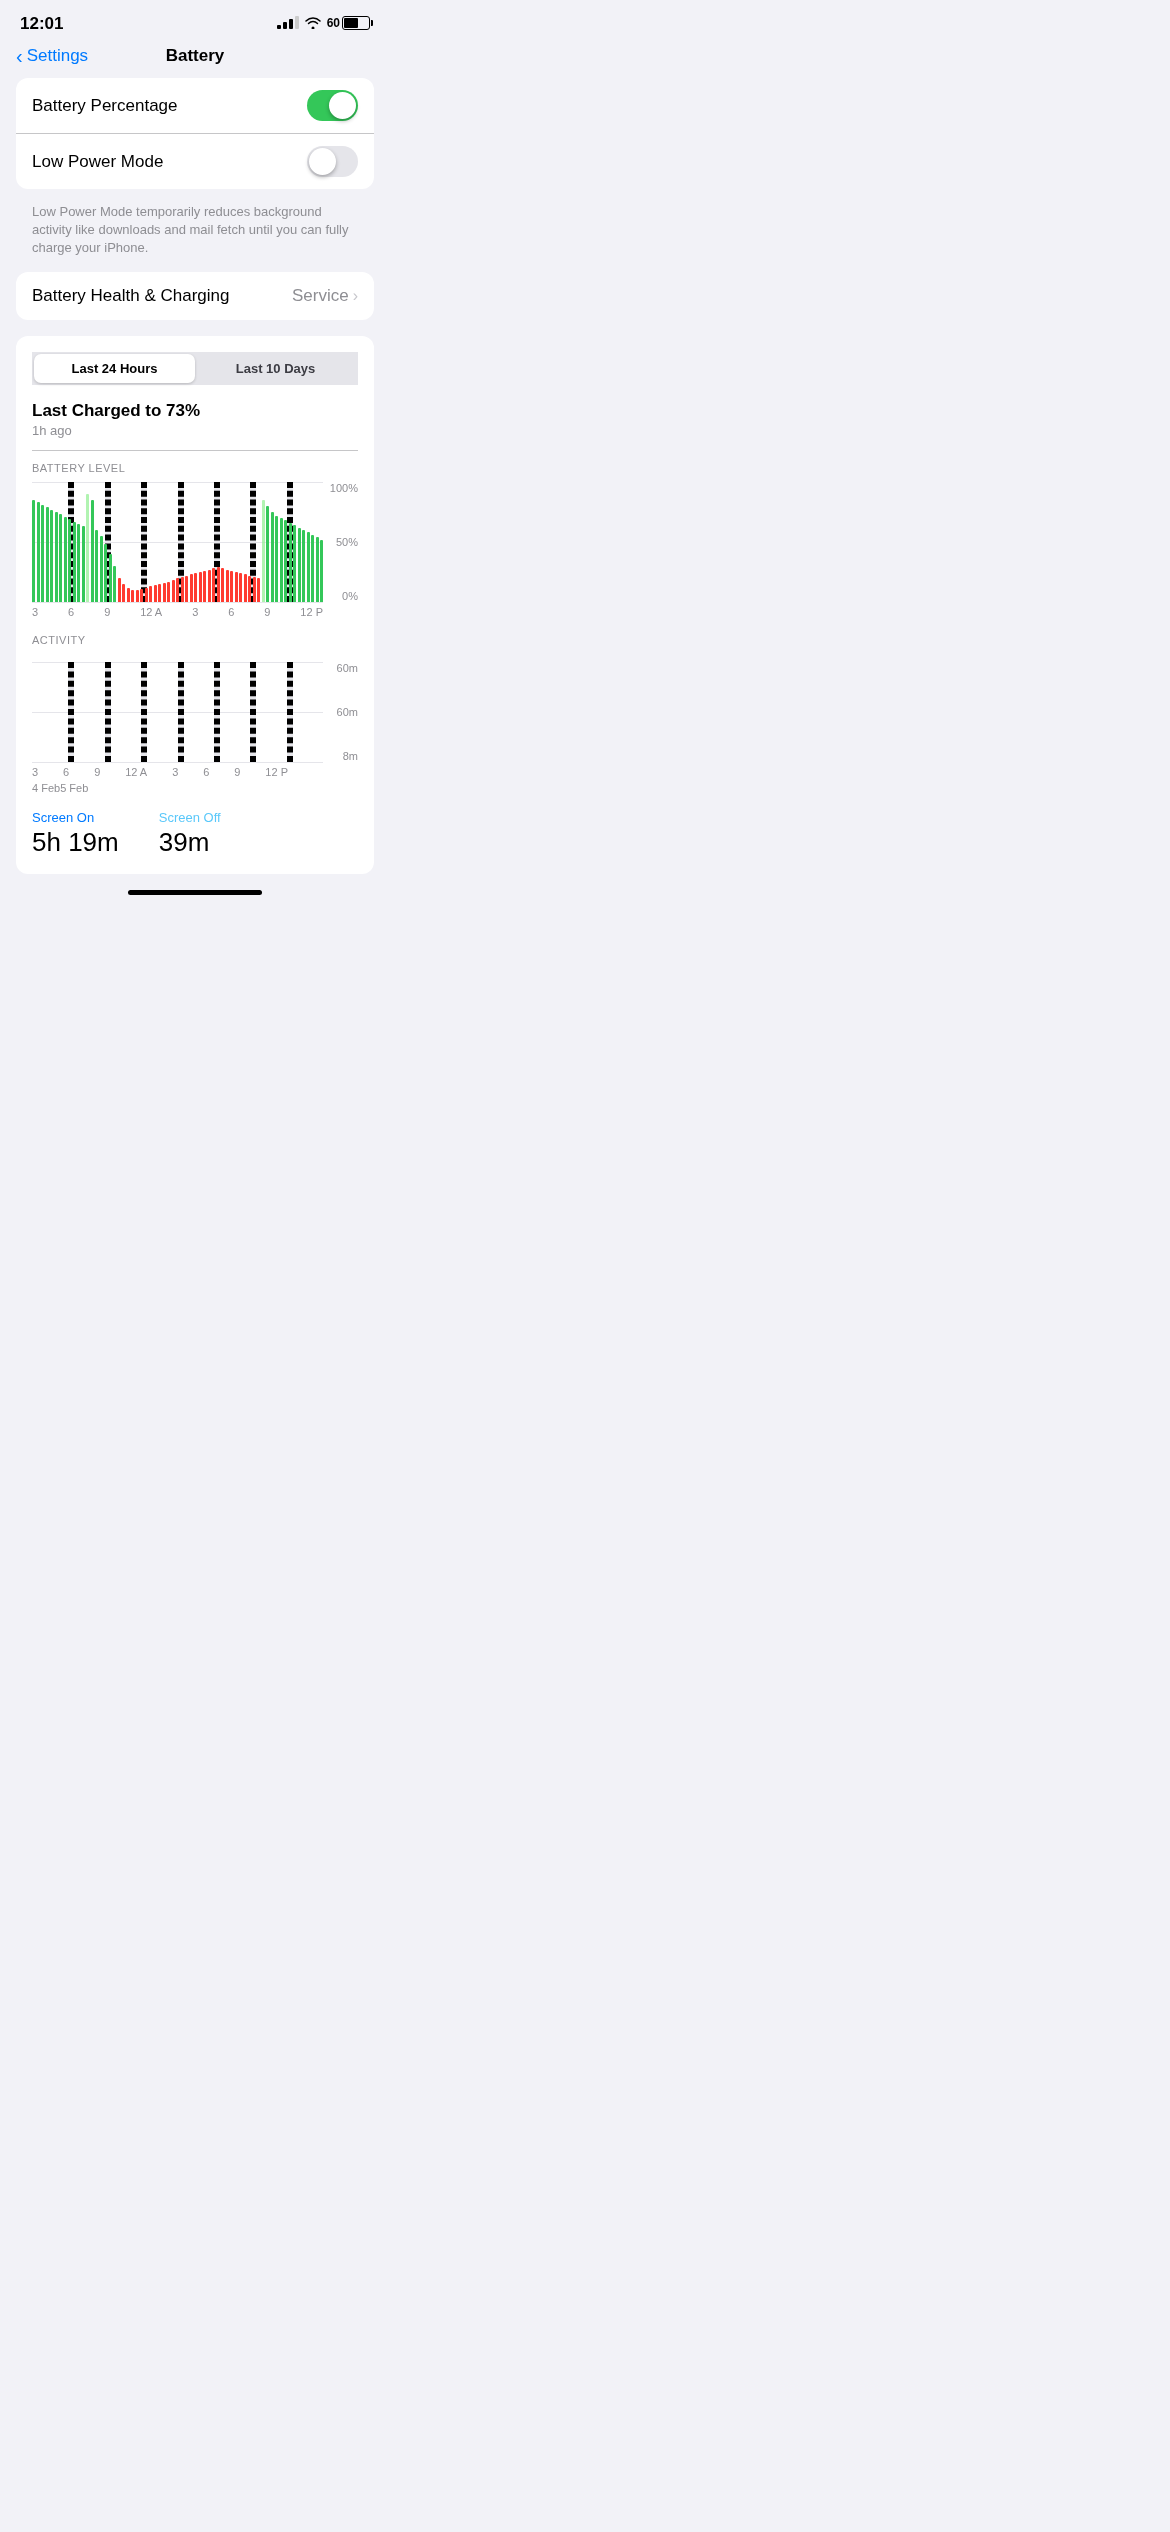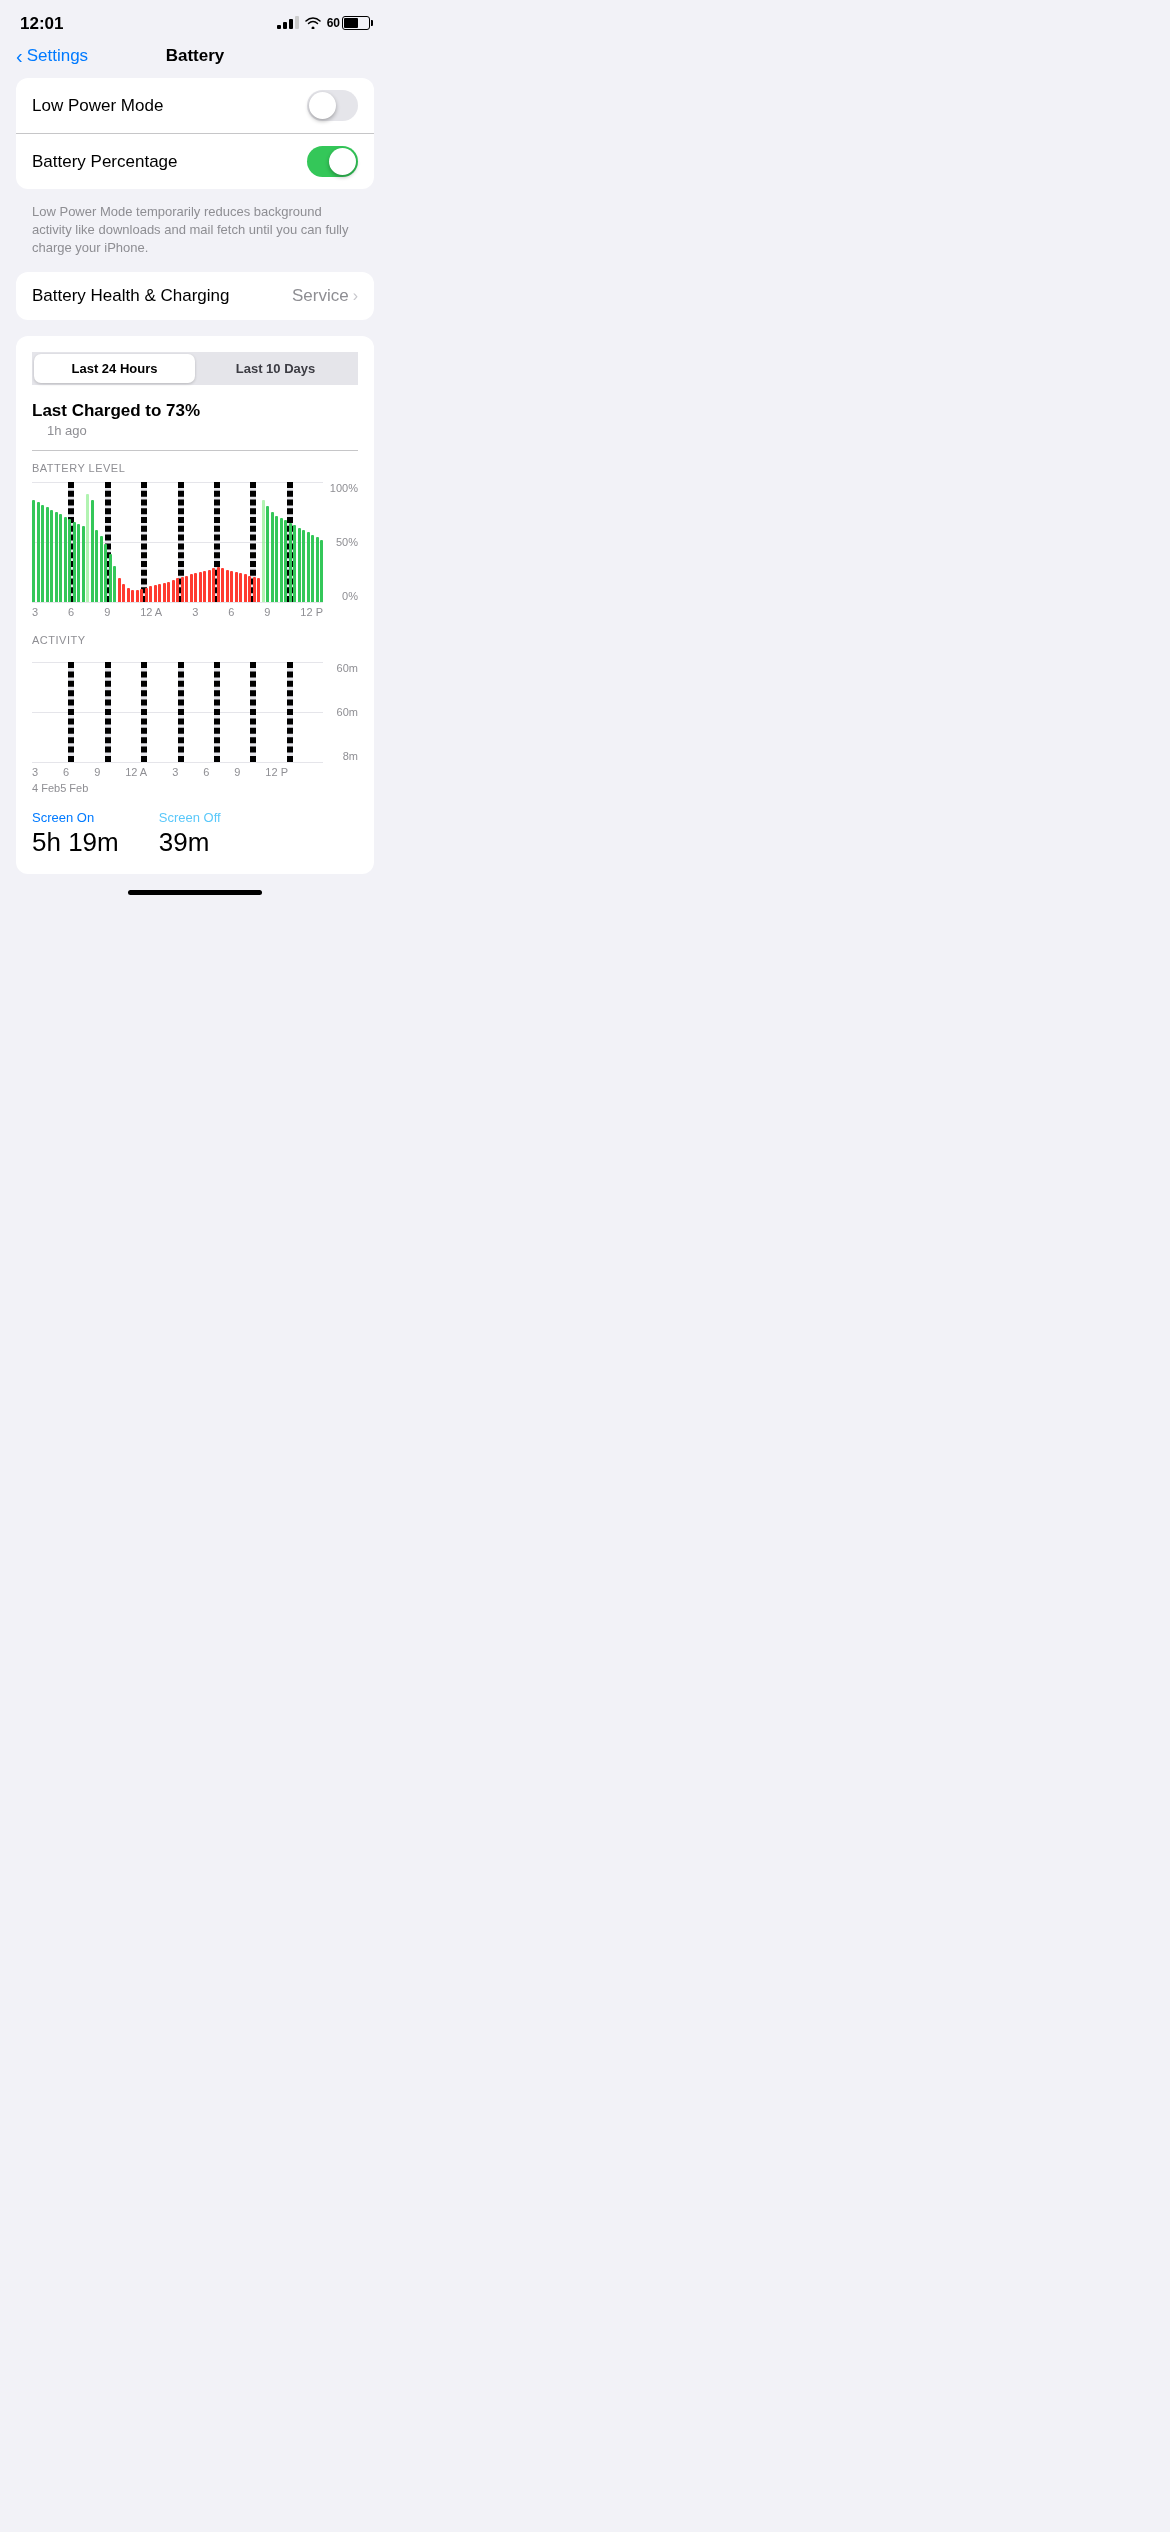--- a/index.html
+++ b/index.html
@@ -224,21 +224,20 @@
     }
     .charge-title {
       font-size: 17px;
       font-weight: 600;
       color: #000;
       margin-bottom: 2px;
     }
     .charge-subtitle {
       font-size: 13px;
       color: #8e8e93;
-      margin-left: 15px;
     }
 
     
     .divider {
       height: 0.5px;
       background: #c6c6c8;
       margin: 8px 0;
     }
 
     
@@ -452,28 +451,28 @@
     <span class="chevron-left">‹</span>
     <span>Settings</span>
   </div>
   <span class="page-title">Battery</span>
 </div>
 
 <div class="content">
 
   <div class="card">
     <div class="list-item">
+      <span class="list-item-label">Battery Percentage</span>
+      <div class="toggle on">
+        <div class="toggle-knob"></div>
+      </div>
+    </div>
+    <div class="list-item">
       <span class="list-item-label">Low Power Mode</span>
       <div class="toggle off">
-        <div class="toggle-knob"></div>
-      </div>
-    </div>
-    <div class="list-item">
-      <span class="list-item-label">Battery Percentage</span>
-      <div class="toggle on">
         <div class="toggle-knob"></div>
       </div>
     </div>
   </div>
 
   <p class="description-text">Low Power Mode temporarily reduces background activity like downloads and mail fetch until you can fully charge your iPhone.</p>
 
   <div class="card" style="margin-bottom: 16px; cursor: pointer;">
     <div class="list-item">
       <span class="list-item-label">Battery Health &amp; Charging</span>

